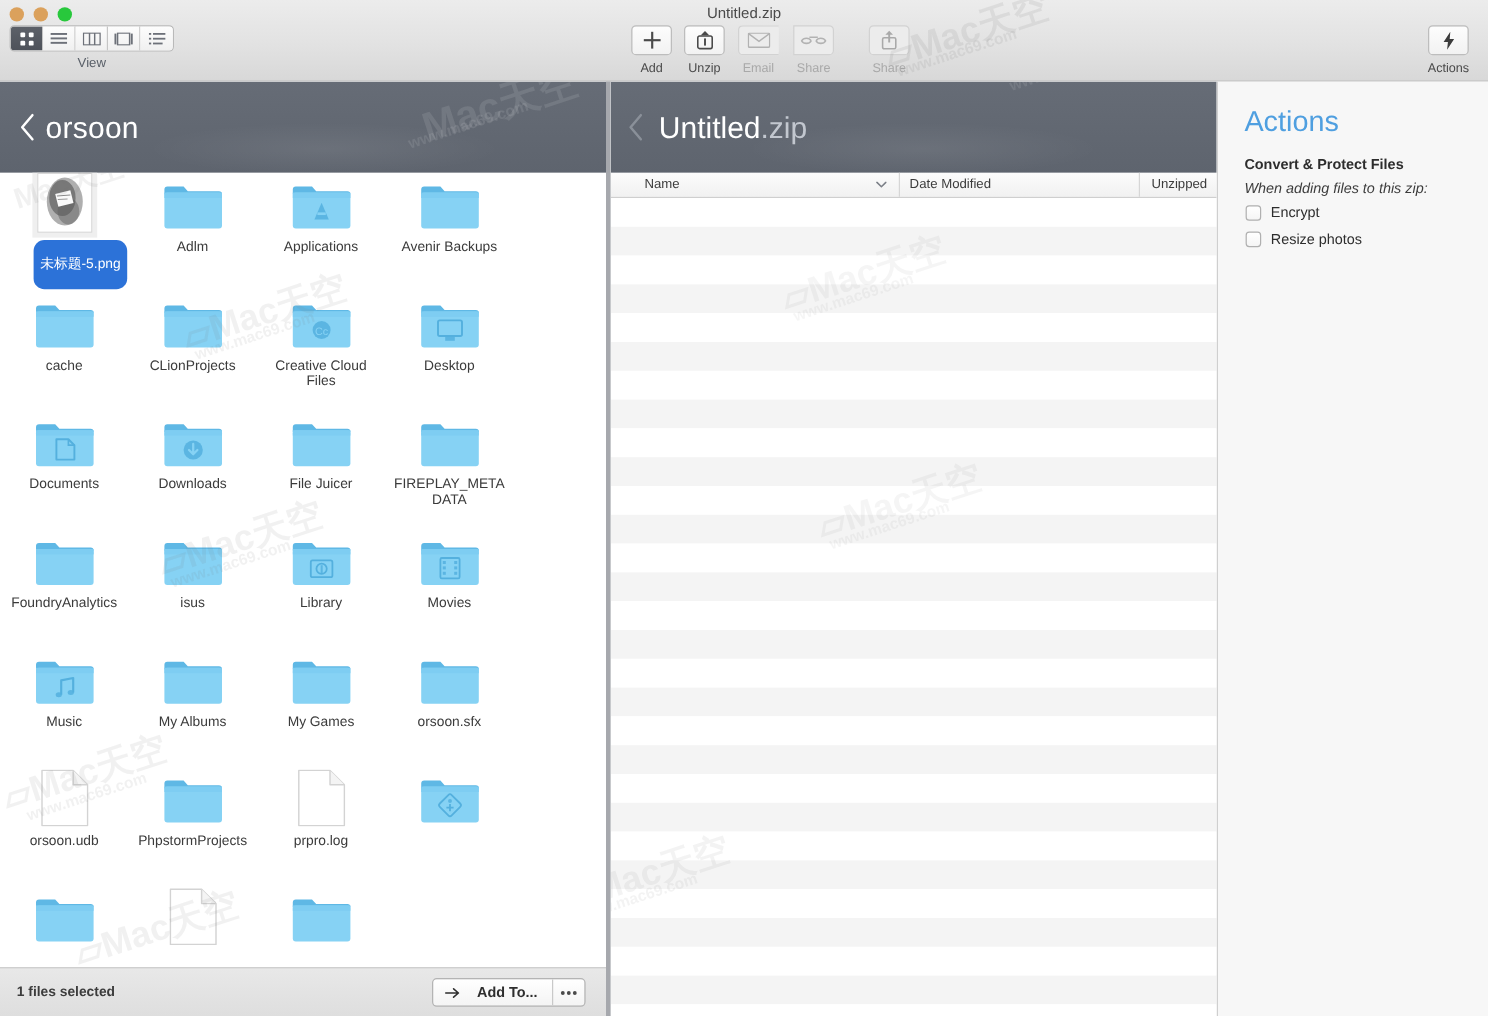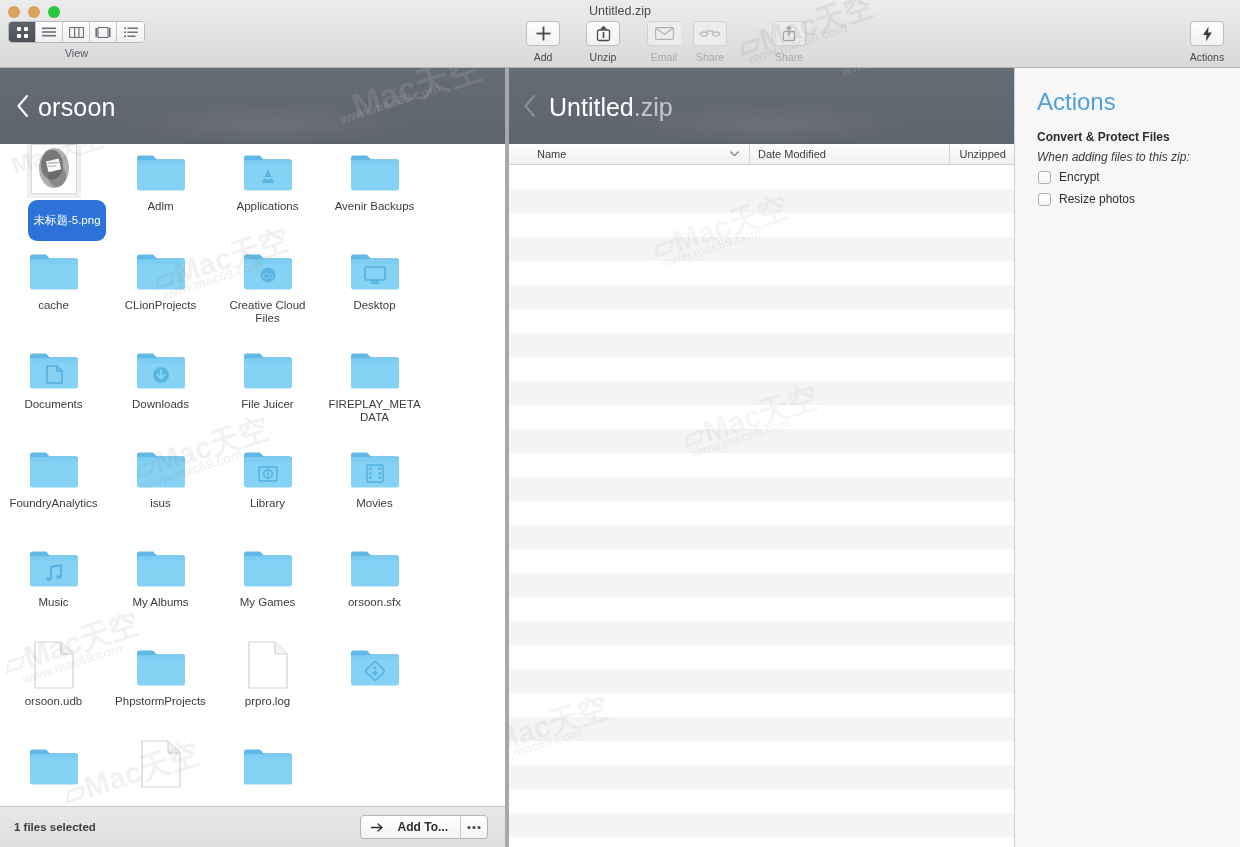--- a/index.html
+++ b/index.html
@@ -46,21 +46,21 @@
   .seg.active { background:linear-gradient(to bottom,#5d6169,#4e525a); }
   .seg svg { display:block; }
   .view-label {
     text-align:center; font-size:11px; color:#5a6069;
     margin-top:4px; width:137px;
   }
 
   
   .center-tools {
     position:absolute; left:521px; top:21px;
-    display:flex; gap:16px; align-items:flex-start;
+    display:flex; gap:0px; align-items:flex-start;
   }
   .tool { width:44px; text-align:center; }
   .tool .tbtn {
     width:34px; height:25px; margin:0 auto;
     border:1px solid #bdbdbd; border-radius:4px;
     background:linear-gradient(to bottom,#fdfdfd,#f2f2f2);
     display:flex; align-items:center; justify-content:center;
   }
   .tool.wide { width:46px; }
   .tool.disabled .tbtn { border-color:#d2d2d2; background:#ececec; }

